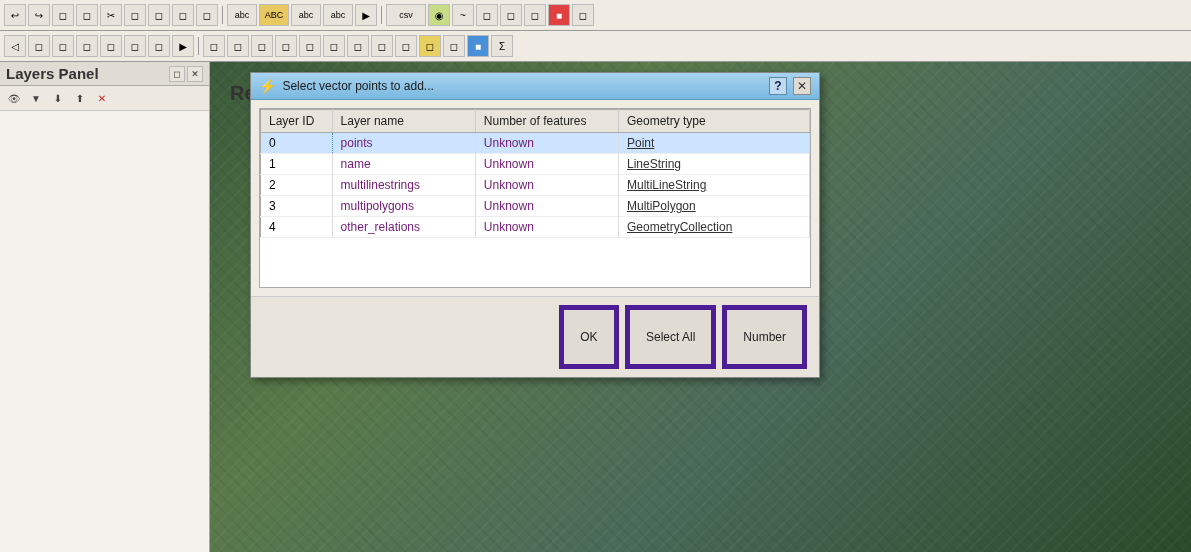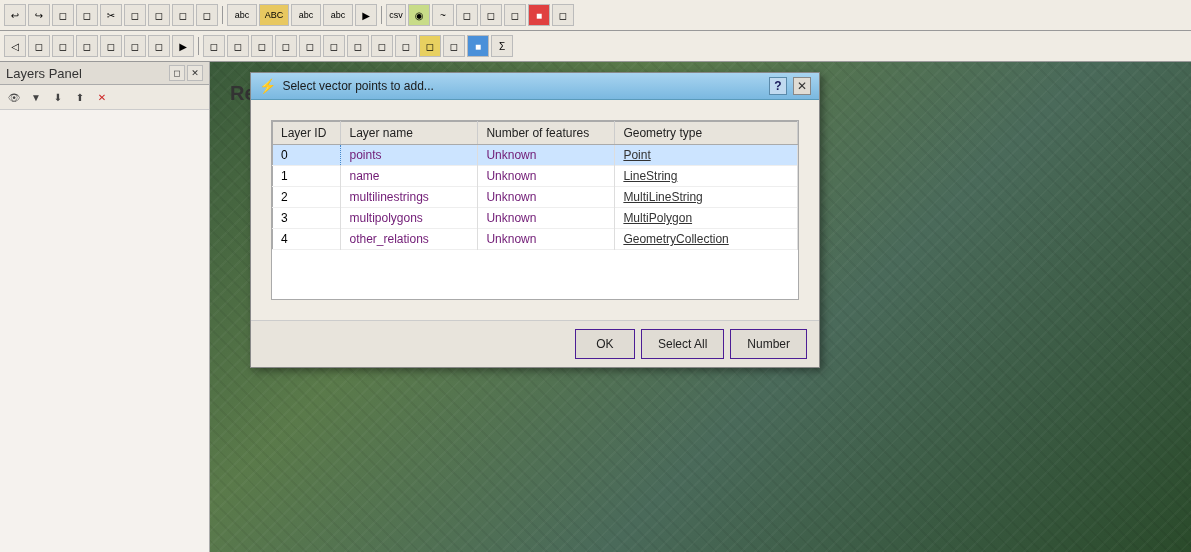--- a/index.html
+++ b/index.html
@@ -63,22 +63,23 @@
       background: #e0dcd4;
       border-bottom: 1px solid #aaa;
       padding: 3px 6px;
       font-size: 11px;
       display: flex;
       align-items: center;
       justify-content: space-between;
     }
 
     .layers-panel-title {
-      font-size: 13px;
+      font-size: 15px;
       color: #333;
+      font-weight: bold;
     }
 
     .layers-panel-controls {
       display: flex;
       gap: 2px;
     }
 
     .small-btn {
       width: 16px;
       height: 16px;
@@ -218,21 +219,21 @@
       background: #e0dcd4;
       cursor: pointer;
       font-size: 12px;
       display: flex;
       align-items: center;
       justify-content: center;
       color: #333;
     }
 
     .modal-body {
-      padding: 20px;
+      padding: 8px;
     }
 
     
     .layer-table {
       width: 100%;
       border-collapse: collapse;
       border: 1px solid #aaa;
       background: #fff;
     }
 
@@ -285,23 +286,23 @@
       padding: 8px 12px;
       display: flex;
       align-items: center;
       justify-content: flex-end;
       gap: 6px;
       background: #e8e4dc;
       border-top: 1px solid #ccc;
     }
 
     .dialog-btn {
-      padding: 7px 16px;
+      padding: 20px 16px;
       background: #e0dcd4;
-      border: 1px solid #4c1d95;
+      border: 5px solid #4c1d95;
       cursor: pointer;
       font-size: 12px;
       color: #222;
       min-width: 60px;
     }
   </style>
 </head>
 <body>
 
 <div class="toolbar-area">
@@ -315,21 +316,21 @@
     <div class="toolbar-btn">◻</div>
     <div class="toolbar-btn">◻</div>
     <div class="toolbar-btn">◻</div>
     <div class="toolbar-separator"></div>
     <div class="toolbar-btn" style="width:30px;font-size:9px;">abc</div>
     <div class="toolbar-btn" style="width:30px;font-size:9px;background:#e8c860;">ABC</div>
     <div class="toolbar-btn" style="width:30px;font-size:9px;">abc</div>
     <div class="toolbar-btn" style="width:30px;font-size:9px;">abc</div>
     <div class="toolbar-btn">▶</div>
     <div class="toolbar-separator"></div>
-    <div class="toolbar-btn" style="width:20px;font-size:9px;">csv</div>
+    <div class="toolbar-btn" style="width:40px;font-size:9px;">csv</div>
     <div class="toolbar-btn" style="background:#c8dc88;">◉</div>
     <div class="toolbar-btn">~</div>
     <div class="toolbar-btn">◻</div>
     <div class="toolbar-btn">◻</div>
     <div class="toolbar-btn">◻</div>
     <div class="toolbar-btn" style="background:#e04040;color:#fff;">■</div>
     <div class="toolbar-btn">◻</div>
   </div>
 </div>
 

